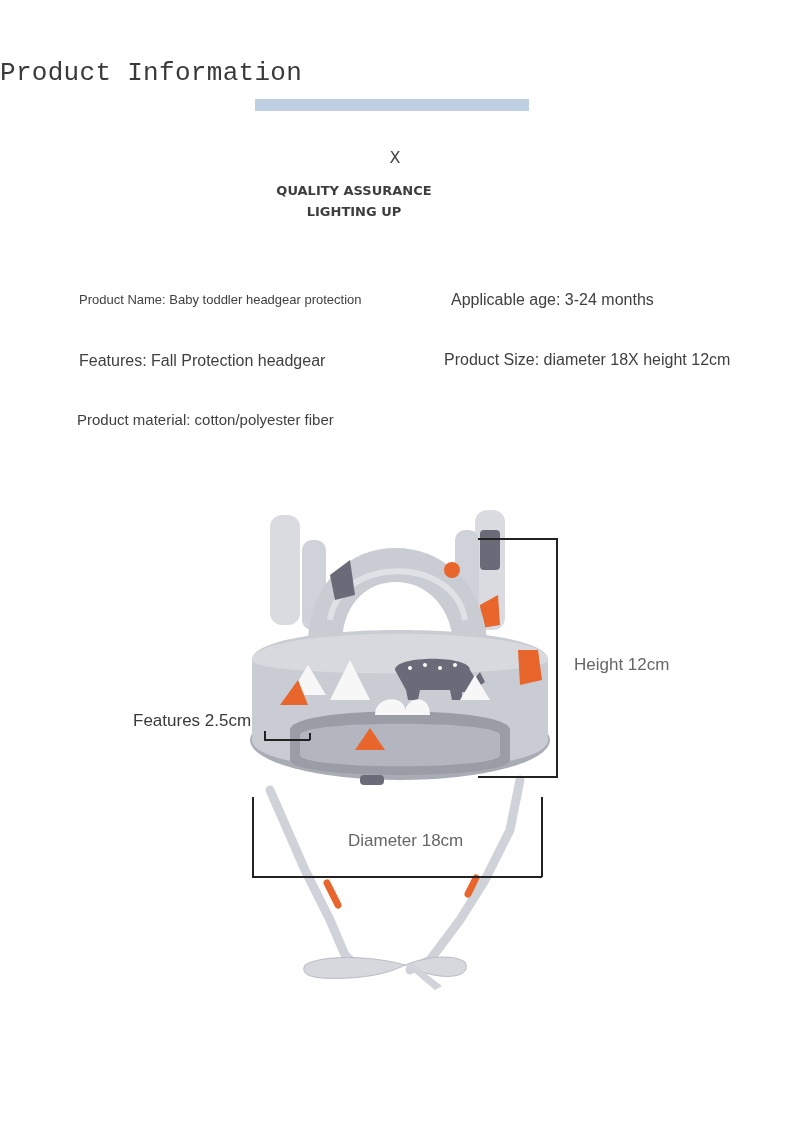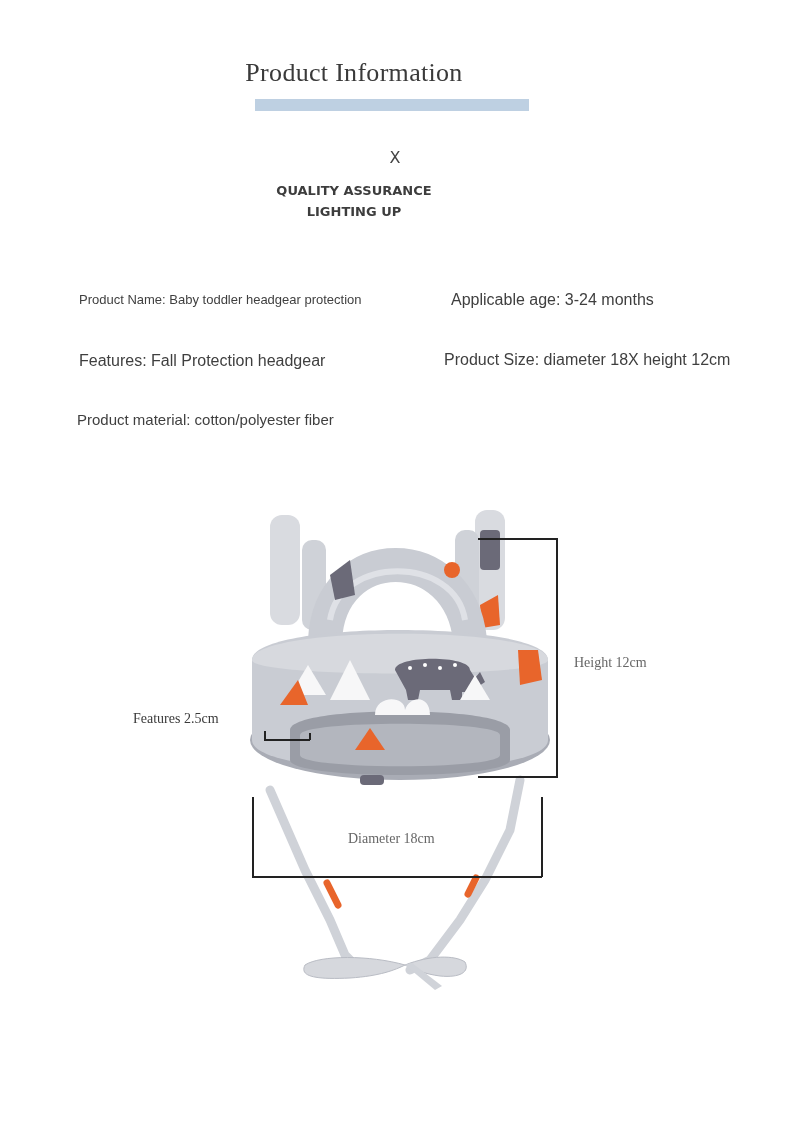--- a/index.html
+++ b/index.html
@@ -1,41 +1,41 @@
 <!DOCTYPE html>
 <html><head>
 <meta charset="utf-8">
 <style>
   * { margin: 0; padding: 0; box-sizing: border-box; }
   html, body { width: 790px; height: 1125px; background: #ffffff; overflow: hidden; }
   body { position: relative; font-family: "Liberation Sans", sans-serif; color: #333; }
 
-  .title { position: absolute; left: 0; width: 708px; top: 58px; text-align: center;
-           font-family: Liberation Serif, serif; font-size: 26px; color: #3a3a3a; letter-spacing: 0.3px; font-weight: 300; }
+  .title { position: absolute; left: 0; width: 708px; top: 58px; text-align: left;
+           font-family: Liberation Mono, monospace; font-size: 26px; color: #3a3a3a; letter-spacing: 0.3px; font-weight: 300; }
   .title-bar { position: absolute; left: 255px; top: 99px; width: 274px; height: 12px; background: #bed0e2; }
 
   .x-mark { position: absolute; left: 0; width: 790px; top: 148px; text-align: center;
             font-family: "DejaVu Sans", sans-serif; font-size: 16px; color: #444; }
   .qa-line { position: absolute; left: 0; width: 708px; text-align: center;
              font-family: "DejaVu Sans", sans-serif; font-weight: bold; font-size: 13px; color: #3d3d3d; }
   .qa-1 { top: 183px; }
   .qa-2 { top: 204px; }
 
   .spec { position: absolute; white-space: nowrap; color: #3f3f3f; font-family: "Liberation Sans", sans-serif; text-align: right; }
   .s-name { left: 79px; top: 292px; font-size: 13px; }
   .s-age { left: 451px; top: 291px; font-size: 16px; }
   .s-feat { left: 79px; top: 352px; font-size: 16px; }
   .s-size { left: 444px; top: 351px; font-size: 16px; }
   .s-mat { left: 77px; top: 411px; font-size: 15px; }
 
   
   .product { position: absolute; left: 230px; top: 500px; width: 340px; height: 500px; }
 
   .dim-line { position: absolute; background: #222; }
-  .dim-label { position: absolute; white-space: nowrap; font-size: 14px; color: #555; font-family: Liberation Serif, serif; }
+  .dim-label { position: absolute; white-space: nowrap; font-size: 17px; color: #555; font-family: Liberation Sans, sans-serif; }
   .lbl-height { left: 574px; top: 655px; color: #666; }
   .lbl-thick { left: 133px; top: 711px; color: #3a3a3a; }
   .lbl-diam { left: 348px; top: 831px; color: #666; }
 </style>
 </head>
 <body>
 
 <div class="title">Product Information</div>
 <div class="title-bar"></div>
 

